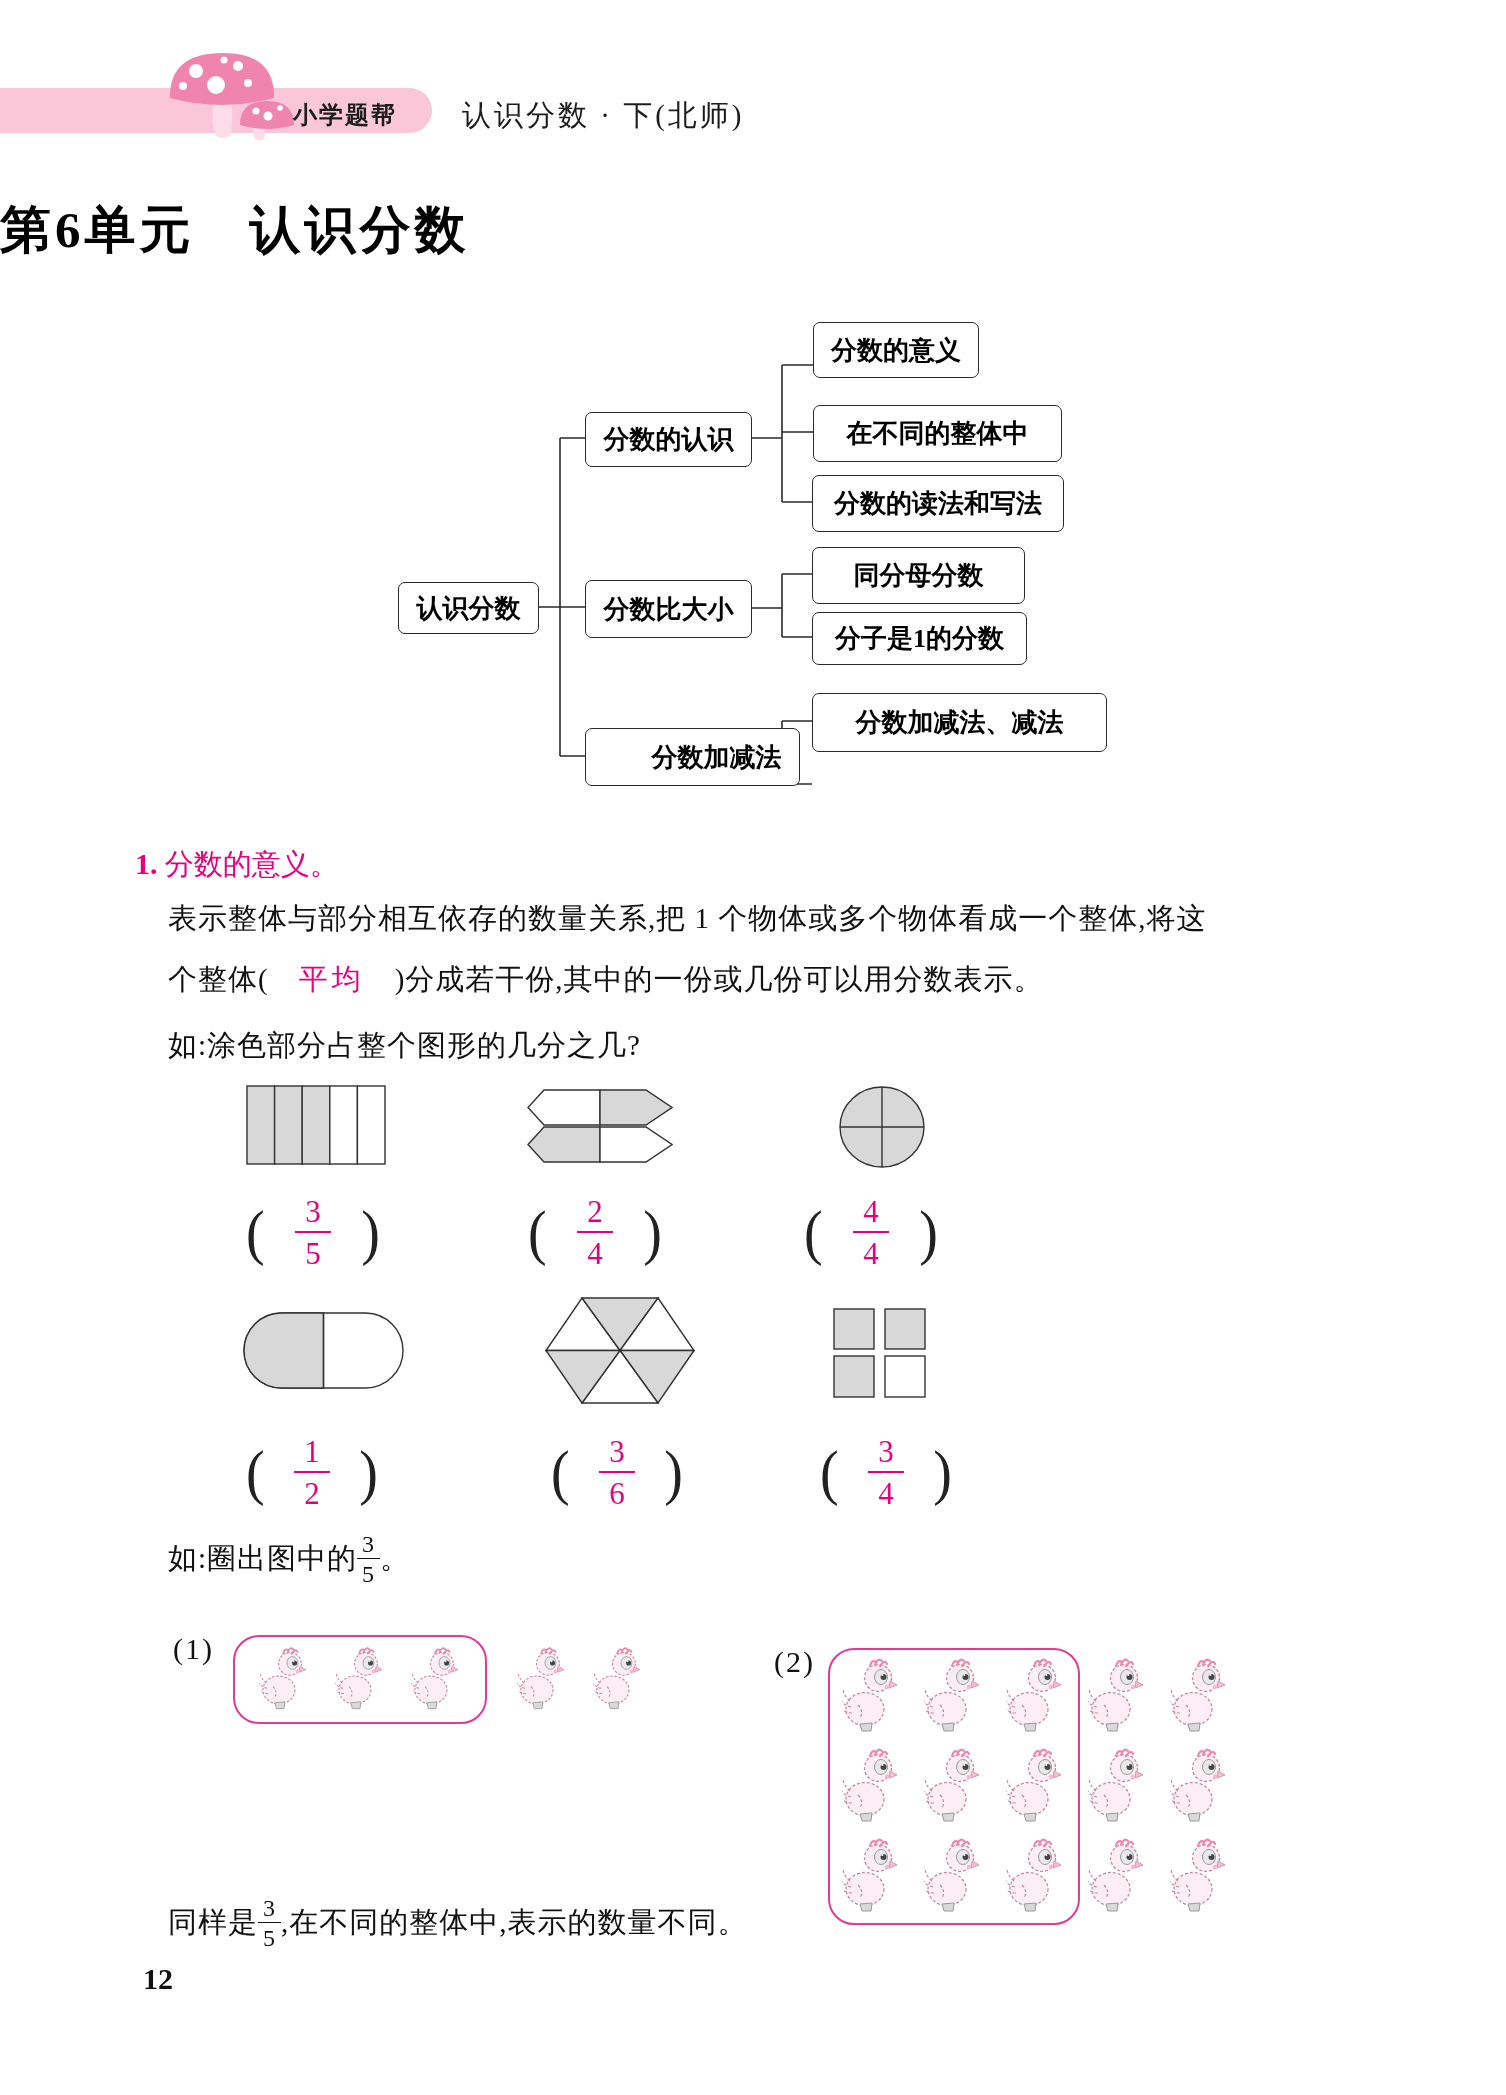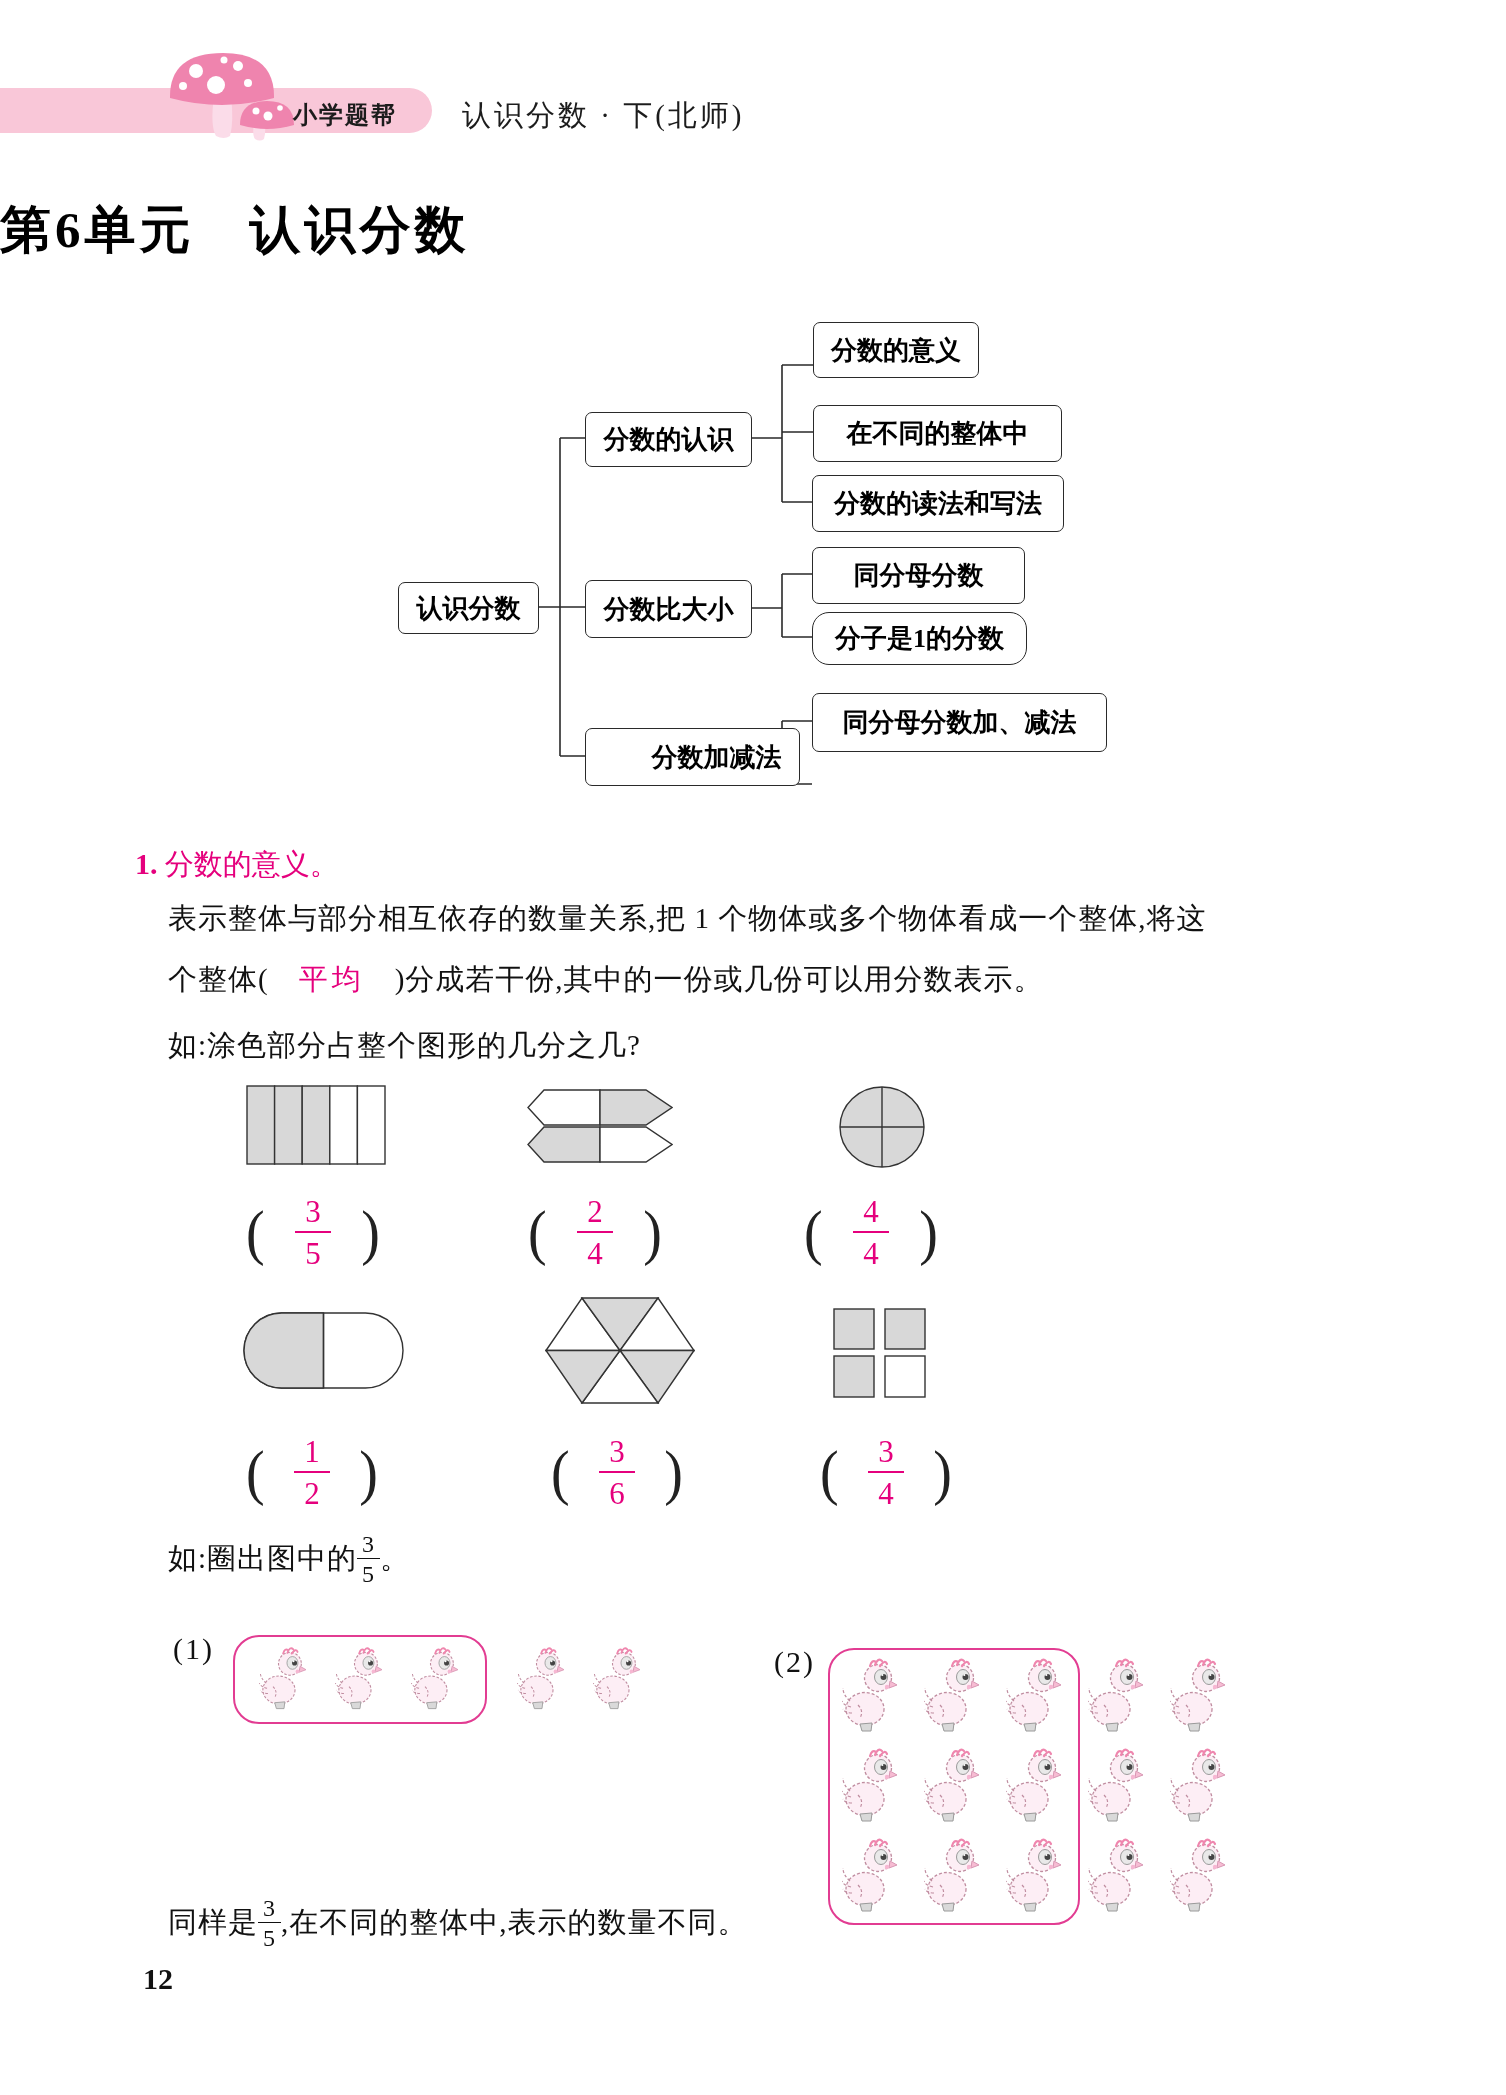--- a/index.html
+++ b/index.html
@@ -112,22 +112,22 @@
   </svg>
 
   <div class="map-box" style="left:398px;top:582px;width:139px;height:50px;">认识分数</div>
   <div class="map-box" style="left:585px;top:412px;width:165px;height:53px;">分数的认识</div>
   <div class="map-box" style="left:585px;top:580px;width:165px;height:56px;">分数比大小</div>
   <div class="map-box" style="left:585px;top:728px;width:165px;height:56px;padding-left:48px;">分数加减法</div>
   <div class="map-box" style="left:813px;top:322px;width:164px;height:54px;">分数的意义</div>
   <div class="map-box" style="left:813px;top:405px;width:247px;height:55px;">在不同的整体中</div>
   <div class="map-box" style="left:812px;top:475px;width:250px;height:55px;">分数的读法和写法</div>
   <div class="map-box" style="left:812px;top:547px;width:211px;height:55px;">同分母分数</div>
-  <div class="map-box" style="left:812px;top:612px;width:213px;height:51px;border-radius:17px;">分子是1的分数</div>
-  <div class="map-box" style="left:812px;top:693px;width:293px;height:57px;">同分母分数加、减法</div>
+  <div class="map-box" style="left:812px;top:612px;width:213px;height:51px;">分子是1的分数</div>
+  <div class="map-box" style="left:812px;top:693px;width:293px;height:57px;">分数加减法、减法</div>
 
   <div class="sec-heading">
     <span class="sec-num">1.</span><span> 分数的意义。</span>
   </div>
   <div class="para" style="top:899px;">表示整体与部分相互依存的数量关系,把 1 个物体或多个物体看成一个整体,将这</div>
   <div class="para" style="top:960px;">
     <span>个整体(</span><span class="blank-answer">平均</span><span>)分成若干份,其中的一份或几份可以用分数表示。</span>
   </div>
   <div class="para" style="top:1026px;">如:涂色部分占整个图形的几分之几?</div>
 

